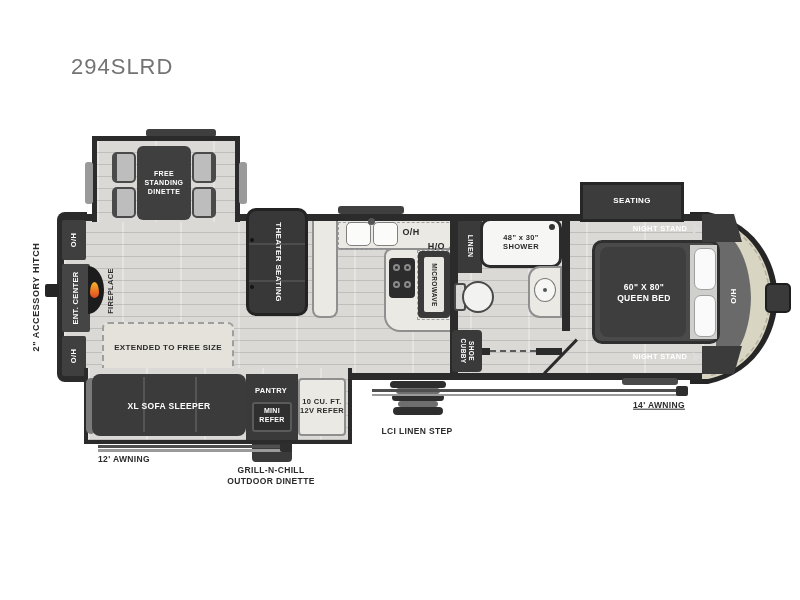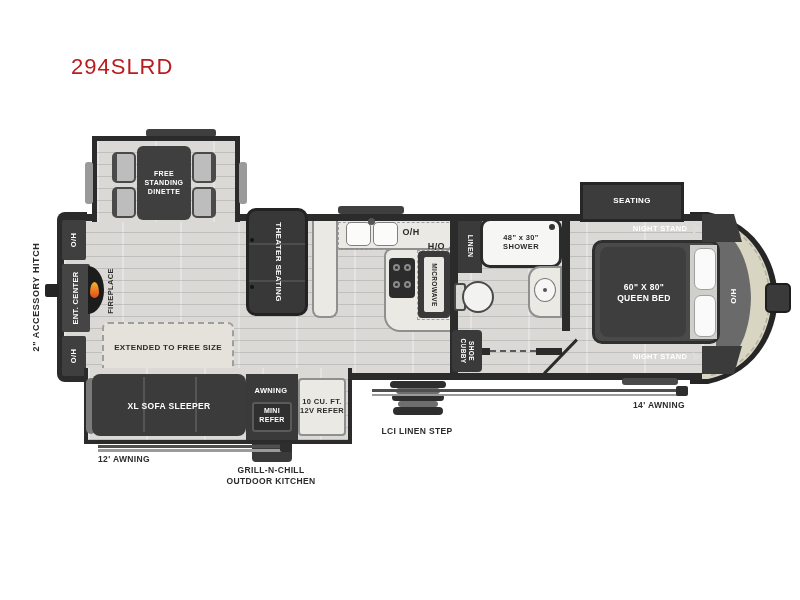--- a/index.html
+++ b/index.html
@@ -16,21 +16,21 @@
   .lbl{position:absolute;font-weight:700;letter-spacing:.35px;white-space:pre-line;
        text-align:center;line-height:1.25;transform:translate(-50%,-50%);z-index:40;}
   .r90{transform:translate(-50%,-50%) rotate(90deg);}
   .rm90{transform:translate(-50%,-50%) rotate(-90deg);}
   .r180{transform:translate(-50%,-50%) rotate(180deg);}
   .w{color:#ffffff;} .d{color:#2b2b2b;}
   .s65{font-size:6.5px;} .s7{font-size:7px;} .s75{font-size:7.5px;}
   .s8{font-size:8px;} .s85{font-size:8.5px;} .s9{font-size:9px;}
   .dash{border:1.5px dashed #9f9f9f;box-sizing:border-box;}
   .title{position:absolute;left:71px;top:54px;font-size:22px;font-weight:500;
-         color:#b91c1c;letter-spacing:1px;}
+         color:#737373;letter-spacing:1px;}
   .tri{width:0;height:0;border-top:5px solid transparent;border-bottom:5px solid transparent;
        border-left:8px solid #dcdcdc;}
 </style>
 </head>
 <body>
 
 <div id="plan">
 
   <div class="title">294SLRD</div>
 
@@ -146,42 +146,42 @@
   <div class="abs" style="left:102px;top:322px;width:132px;height:52px;background:#e4e2db;border:2px dashed #9e9e9e;border-radius:6px;box-sizing:border-box;"></div>
   <div class="lbl d s8" style="left:168px;top:348px;">EXTENDED TO FREE SIZE</div>
 
   <div class="abs floor" style="left:84px;top:368px;width:268px;height:76px;border:4px solid #2b2b2b;border-top:none;box-sizing:border-box;"></div>
   <div class="abs" style="left:86px;top:378px;width:10px;height:56px;background:#7a7a7a;border-radius:5px;"></div>
   <div class="abs" style="left:92px;top:374px;width:154px;height:62px;background:#3b3b3b;border-radius:8px;"></div>
   <div class="abs" style="left:143px;top:377px;width:2px;height:55px;background:#555;"></div>
   <div class="abs" style="left:195px;top:377px;width:2px;height:55px;background:#555;"></div>
   <div class="lbl w s85" style="left:169px;top:406px;">XL SOFA SLEEPER</div>
   <div class="abs" style="left:246px;top:374px;width:52px;height:66px;background:#3a3a3a;"></div>
-  <div class="lbl w s75" style="left:271px;top:391px;">AWNING</div>
+  <div class="lbl w s75" style="left:271px;top:391px;">PANTRY</div>
   <div class="abs" style="left:252px;top:402px;width:40px;height:30px;background:#2f2f2f;border:2px solid #5a5a5a;border-radius:3px;box-sizing:border-box;"></div>
   <div class="lbl w s7" style="left:272px;top:416px;">MINI
 REFER</div>
   <div class="abs counter" style="left:298px;top:378px;width:48px;height:58px;border-radius:4px;"></div>
   <div class="lbl d s75" style="left:322px;top:406px;">10 CU. FT.
 12V REFER</div>
   <div class="abs" style="left:252px;top:444px;width:40px;height:18px;background:#3a3a3a;border-radius:0 0 4px 4px;"></div>
   <div class="lbl d s85" style="left:271px;top:476px;">GRILL-N-CHILL
-OUTDOOR  KITCHEN</div>
+OUTDOOR  DINETTE</div>
 
   <div class="abs" style="left:98px;top:445px;width:190px;height:2.5px;background:#4f4f4f;"></div>
   <div class="abs" style="left:98px;top:449px;width:190px;height:2.5px;background:#9a9a9a;"></div>
   <div class="abs" style="left:280px;top:442px;width:12px;height:10px;background:#2e2e2e;border-radius:2px;"></div>
   <div class="lbl d s85" style="left:124px;top:459px;">12' AWNING</div>
 
   <div class="abs" style="left:390px;top:381px;width:56px;height:7px;background:#2e2e2e;border-radius:4px;"></div>
   <div class="abs" style="left:396px;top:388px;width:44px;height:6px;background:#6e6e6e;border-radius:3px;"></div>
   <div class="abs" style="left:392px;top:394px;width:52px;height:7px;background:#2e2e2e;border-radius:4px;"></div>
   <div class="abs" style="left:398px;top:401px;width:40px;height:6px;background:#6e6e6e;border-radius:3px;"></div>
   <div class="abs" style="left:393px;top:407px;width:50px;height:8px;background:#2e2e2e;border-radius:4px;"></div>
   <div class="lbl d s85" style="left:417px;top:431px;">LCI LINEN STEP</div>
 
   <div class="abs" style="left:622px;top:378px;width:56px;height:7px;background:#4a4a4a;border-radius:3px;"></div>
   <div class="abs" style="left:372px;top:389px;width:312px;height:2.5px;background:#4f4f4f;"></div>
   <div class="abs" style="left:372px;top:393.5px;width:312px;height:2.5px;background:#9a9a9a;"></div>
   <div class="abs" style="left:676px;top:386px;width:12px;height:10px;background:#2e2e2e;border-radius:2px;"></div>
-  <div class="lbl d s85" style="left:659px;top:405px;">14' AWNING</div>
+  <div class="lbl d s85" style="left:659px;top:405px;text-decoration:underline;">14' AWNING</div>
 
 </div>
 
 </body></html>

